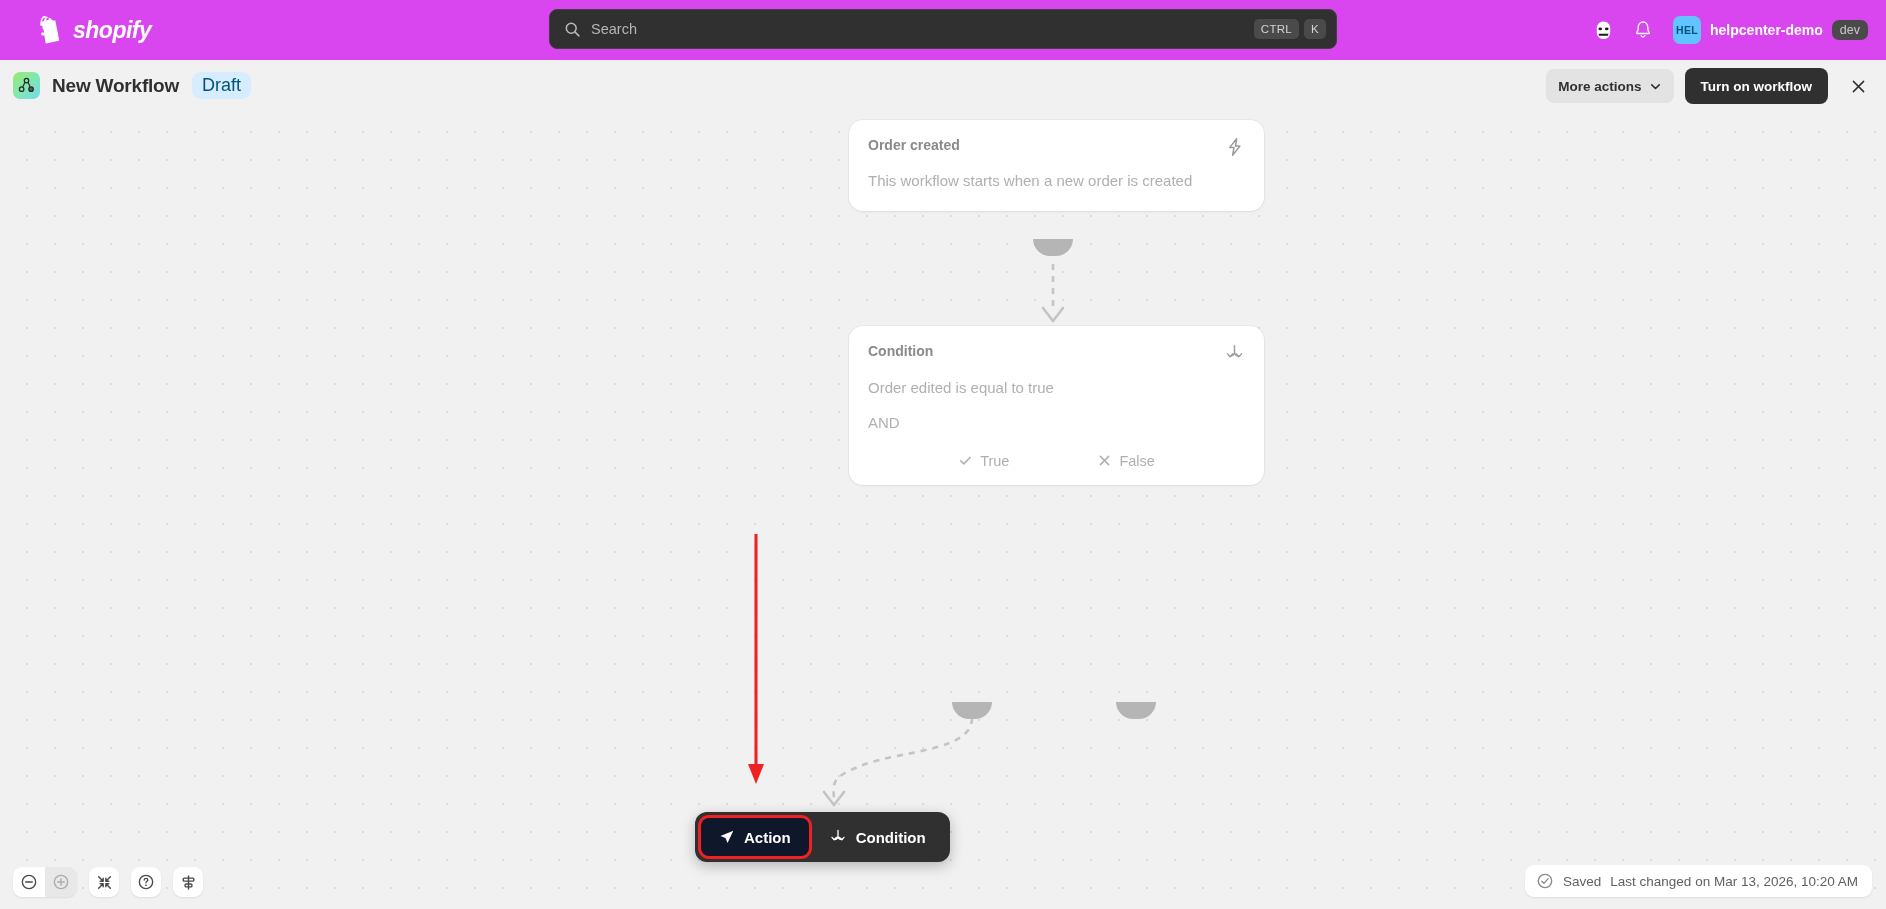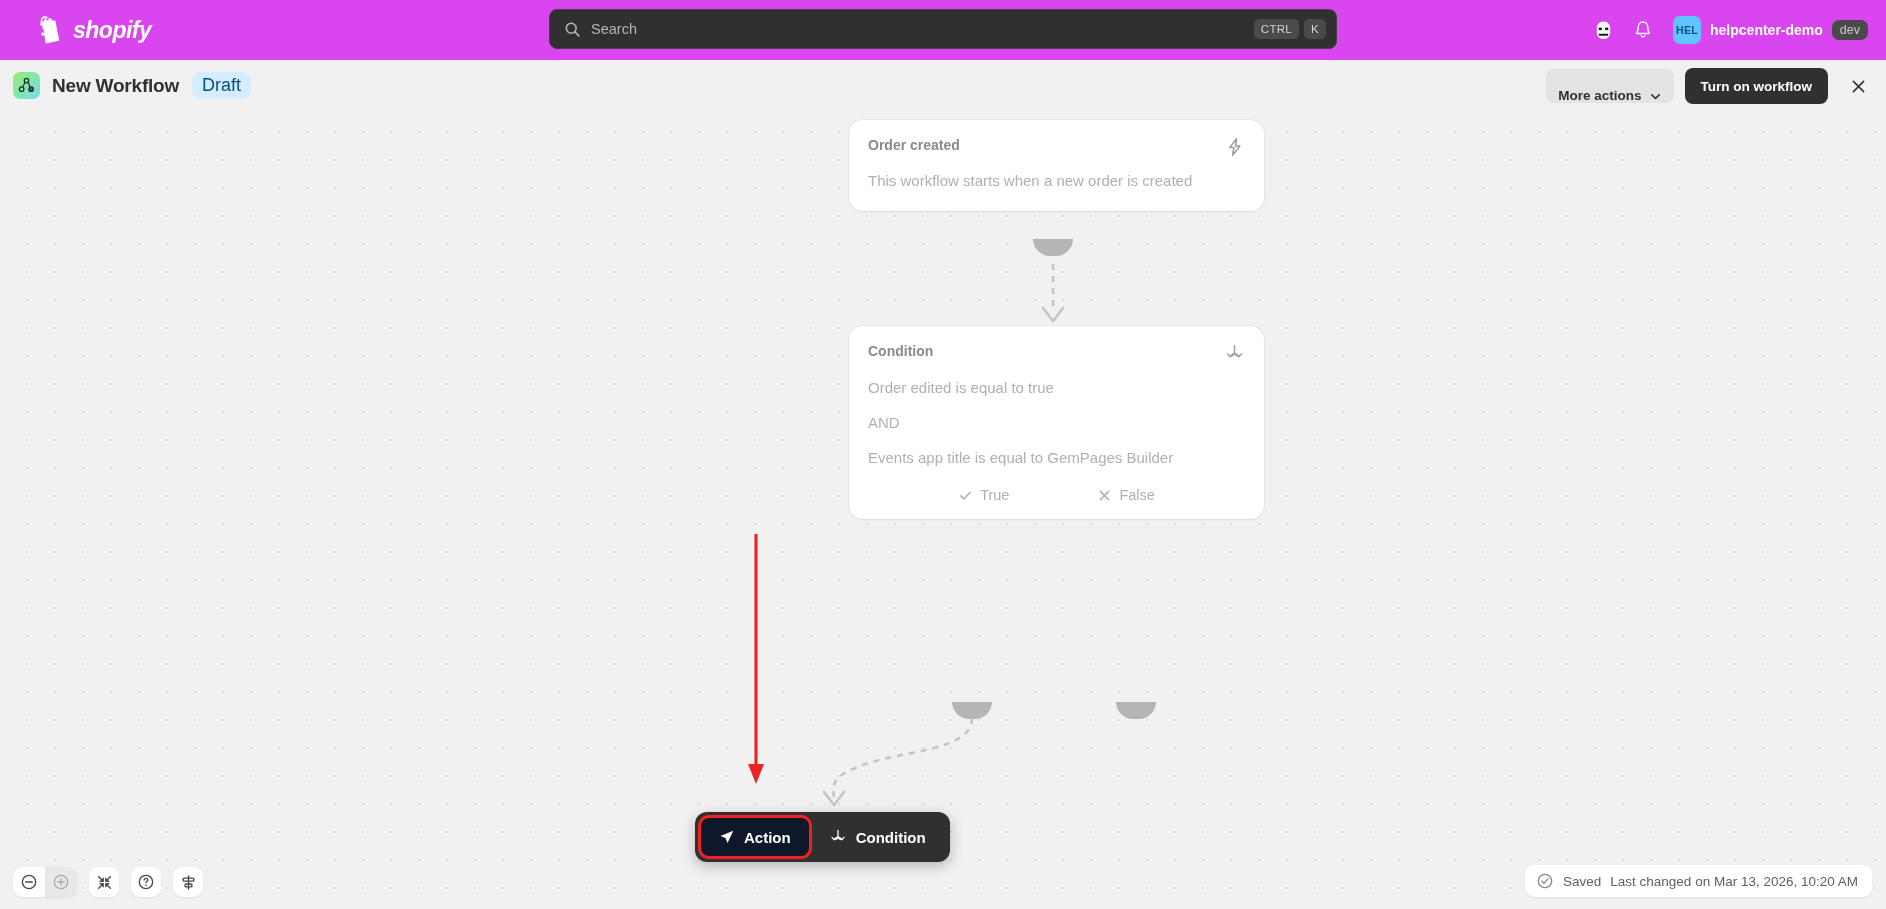--- a/index.html
+++ b/index.html
@@ -95,21 +95,21 @@
   }
   .subheader-right {
     position: absolute; right: 12px; top: 0; height: 52px;
     display: flex; align-items: center; gap: 11px;
   }
   .btn-secondary {
     background: #e3e3e3; color: #303030;
     border: none; border-radius: 8px;
     font-size: 13.5px; font-weight: 600;
     padding: 0 12px; height: 34px;
-    display: flex; align-items: flex-end; gap: 7px;
+    display: flex; align-items: center; gap: 7px;
     cursor: pointer; font-family: inherit;
   }
   .btn-primary {
     background: #303030; color: #fff;
     border: none; border-radius: 8px;
     font-size: 13.5px; font-weight: 650;
     padding: 0 16px; height: 36px;
     cursor: pointer; font-family: inherit;
   }
   .close-btn {
@@ -345,21 +345,20 @@
       <span>
         <svg width="21" height="21" viewBox="0 0 22 22">
           <path d="M11 2.8v6.6c0 2.6-2 4.6-4.6 4.6M11 2.8v6.6c0 2.6 2 4.6 4.6 4.6" fill="none" stroke="#9a9a9a" stroke-width="1.5" stroke-linecap="round"></path>
           <path d="M3.7 11.4 6.4 14.4 9.1 11.4M12.9 11.4l2.7 3 2.7-3" fill="none" stroke="#9a9a9a" stroke-width="1.5" stroke-linecap="round" stroke-linejoin="round"></path>
         </svg>
       </span>
     </div>
     <div class="node-body">
       <div class="node-line">Order edited is equal to true</div>
       <div class="node-line">AND</div>
-      <div class="node-line">Events app title is equal to GemPages Builder</div>
     </div>
     <div class="branch-row">
       <span class="branch">
         <span>
           <svg width="15" height="15" viewBox="0 0 16 16">
             <path d="M3 8.4 6.3 11.6 13 4.6" fill="none" stroke="#b0b0b0" stroke-width="1.6" stroke-linecap="round" stroke-linejoin="round"></path>
           </svg>
         </span>
         <span>True</span>
       </span>

